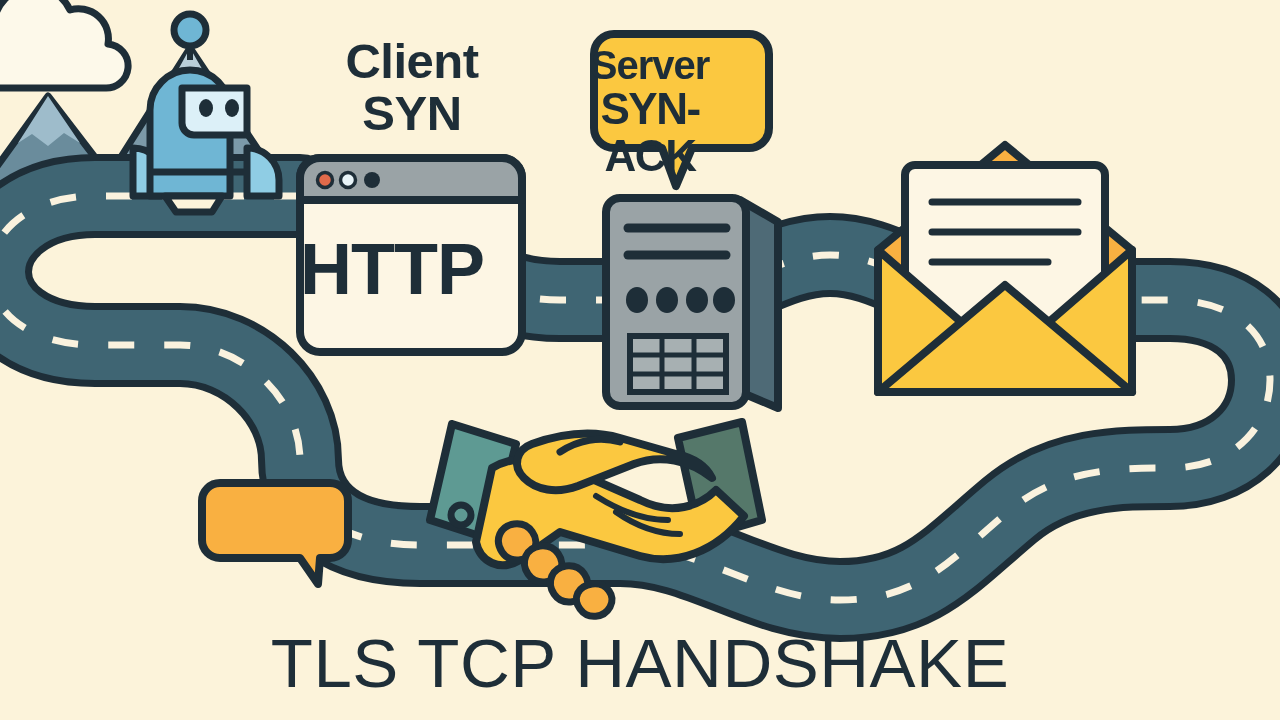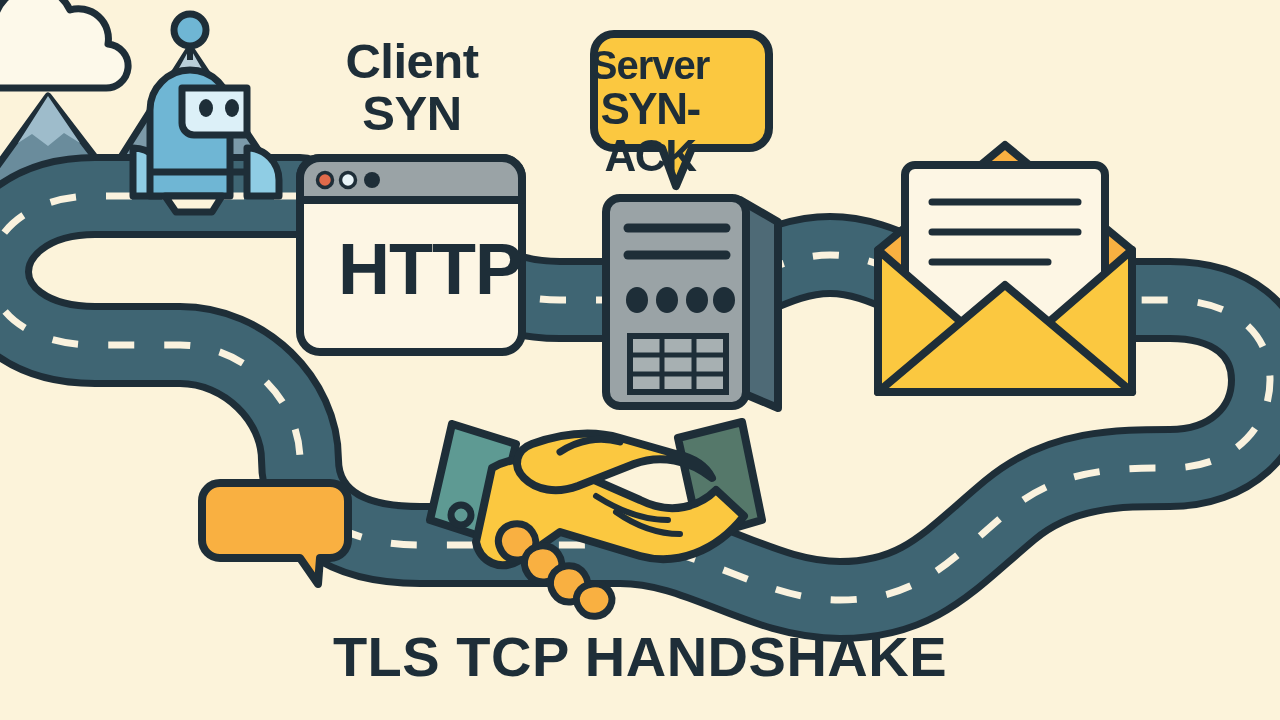--- a/index.html
+++ b/index.html
@@ -57,37 +57,37 @@
     font-size: 40px;
     letter-spacing: -1px;
   }
   #bubble-text .l1 { display:block; font-size: 40px; }
   #bubble-text .l2 { display:block; font-size: 44px; letter-spacing: -1.5px; }
   #http-text {
     position: absolute;
     left: 300px;
     top: 228px;
     width: 222px;
-    text-align: right;
+    text-align: left;
     color: #1E2E38;
     font-family: "Liberation Sans", sans-serif;
     font-weight: 700;
     font-size: 72px;
     letter-spacing: -1px;
   }
   #title-text {
     position: absolute;
     left: 0px;
     top: 624px;
     width: 1280px;
     text-align: center;
     color: #1E2E38;
     font-family: "Liberation Sans", sans-serif;
-    font-weight: 700;
-    font-size: 56px;
+    font-weight: 400;
+    font-size: 69px;
     letter-spacing: 0.5px;
   }
 </style>
 </head>
 <body>
 
 <div id="stage">
 
   <svg id="scene-svg" viewBox="0 0 1280 720">
     <defs>

